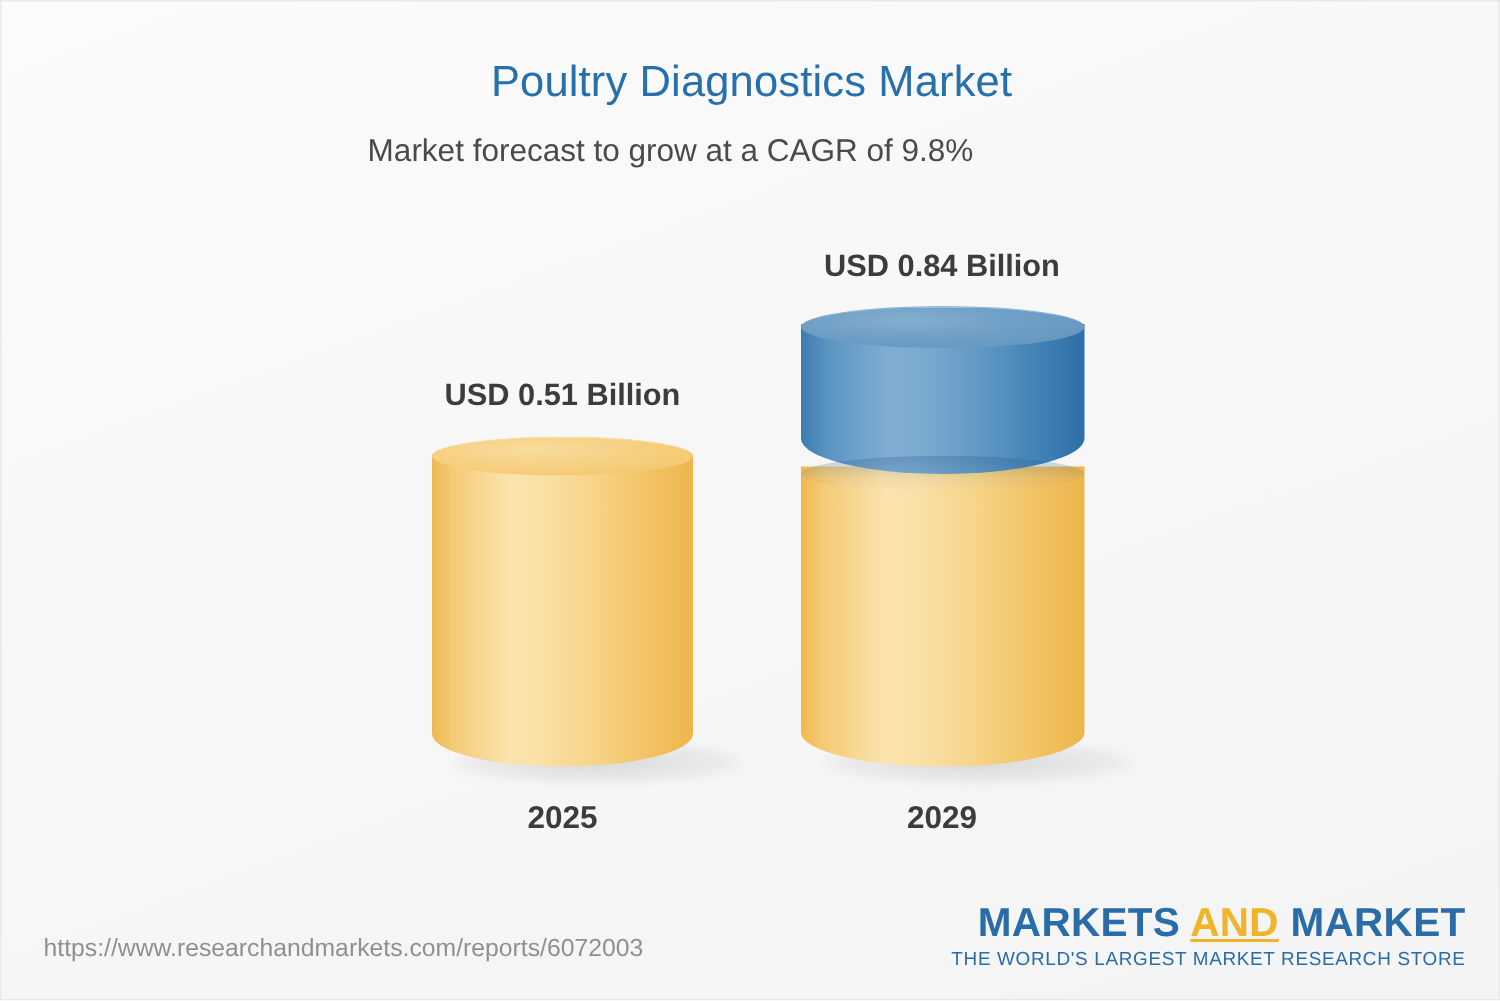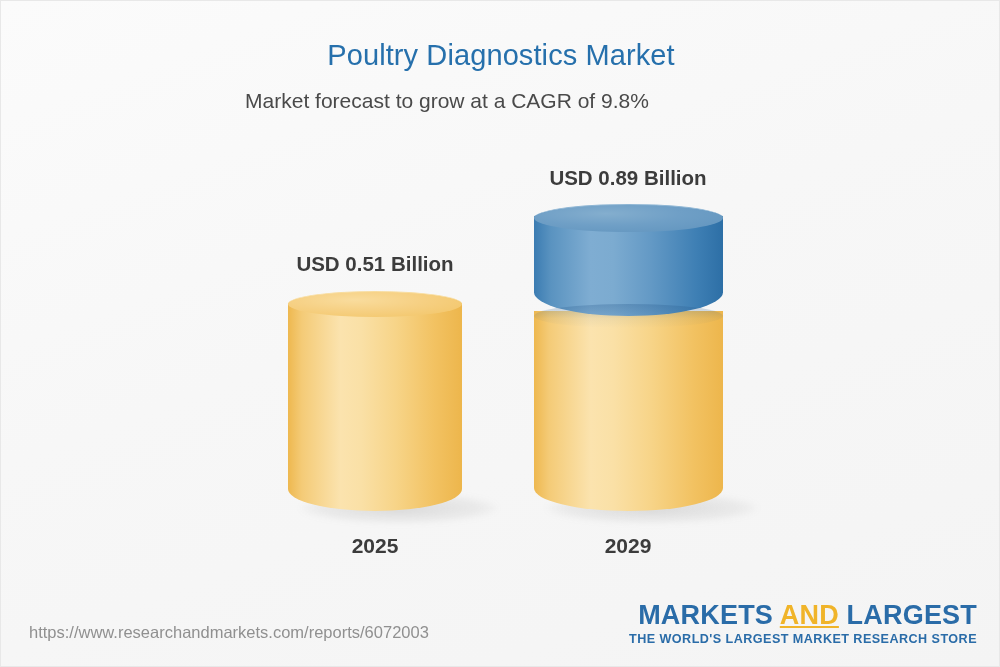--- a/index.html
+++ b/index.html
@@ -138,21 +138,21 @@
     font-size: 27px;
     font-weight: bold;
     color: #2a6ca8;
     letter-spacing: .2px;
     line-height: 1.05;
     white-space: nowrap;
   }
   #logo-main .gold { color: #f0b429; text-decoration: underline; }
   #logo-tag {
     font-size: 12.6px;
-    font-weight: bold;
+    font-weight: normal;
     color: #2a6ca8;
     letter-spacing: .45px;
     margin-top: 3px;
     white-space: nowrap;
   }
 </style>
 </head>
 <body>
 
 <div id="canvas">
@@ -171,38 +171,38 @@
       <div class="cyl-body y-body" style="left:287px; top:302px; width:174px; height:208px;
                   border-bottom-left-radius:87px 22px; border-bottom-right-radius:87px 22px;"></div>
 
       <div class="cyl-top y-top" style="left:287px; top:290px; width:174px; height:25px;"></div>
 
       <div class="cat-label" style="left:274px; top:533px; width:200px;">2025</div>
     </div>
 
     <div class="bar-group">
 
-      <div class="value-label" style="left:527px; top:165px; width:200px;">USD 0.89 Billion</div>
+      <div class="value-label" style="left:527px; top:165px; width:200px;">USD 0.84 Billion</div>
 
       <div class="cyl-shadow" style="left:546px; top:492px; width:210px; height:30px;"></div>
 
       <div class="cyl-body y-body" style="left:533px; top:310px; width:189px; height:200px;
                   border-bottom-left-radius:95px 23px; border-bottom-right-radius:95px 23px;"></div>
 
       <div class="cyl-body b-body" style="left:533px; top:215px; width:189px; height:100px;
                   border-bottom-left-radius:95px 24px; border-bottom-right-radius:95px 24px;"></div>
 
       <div class="seg-joint" style="left:533px; top:303px; width:189px; height:24px;"></div>
 
       <div class="cyl-top b-top" style="left:533px; top:203px; width:189px; height:27px;"></div>
 
       <div class="cat-label" style="left:527px; top:533px; width:200px;">2029</div>
     </div>
   </div>
 
   <div id="url">https://www.researchandmarkets.com/reports/6072003</div>
 
   <div id="logo">
-    <div id="logo-main"><span>MARKETS </span><span class="gold">AND</span><span> LARGEST</span></div>
+    <div id="logo-main"><span>MARKETS </span><span class="gold">AND</span><span> MARKET</span></div>
     <div id="logo-tag">THE WORLD'S LARGEST MARKET RESEARCH STORE</div>
   </div>
 
 </div>
 
 </body></html>

